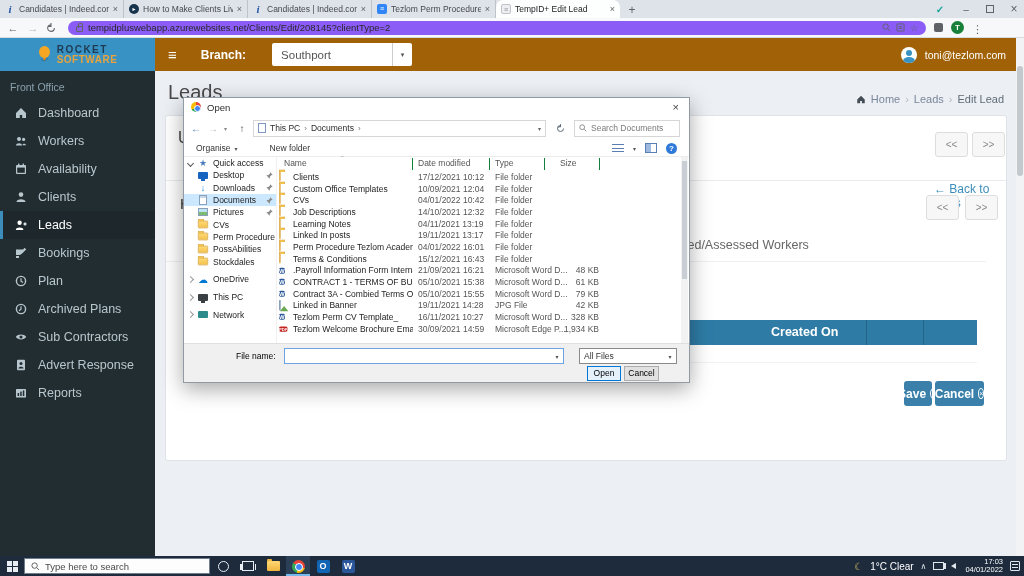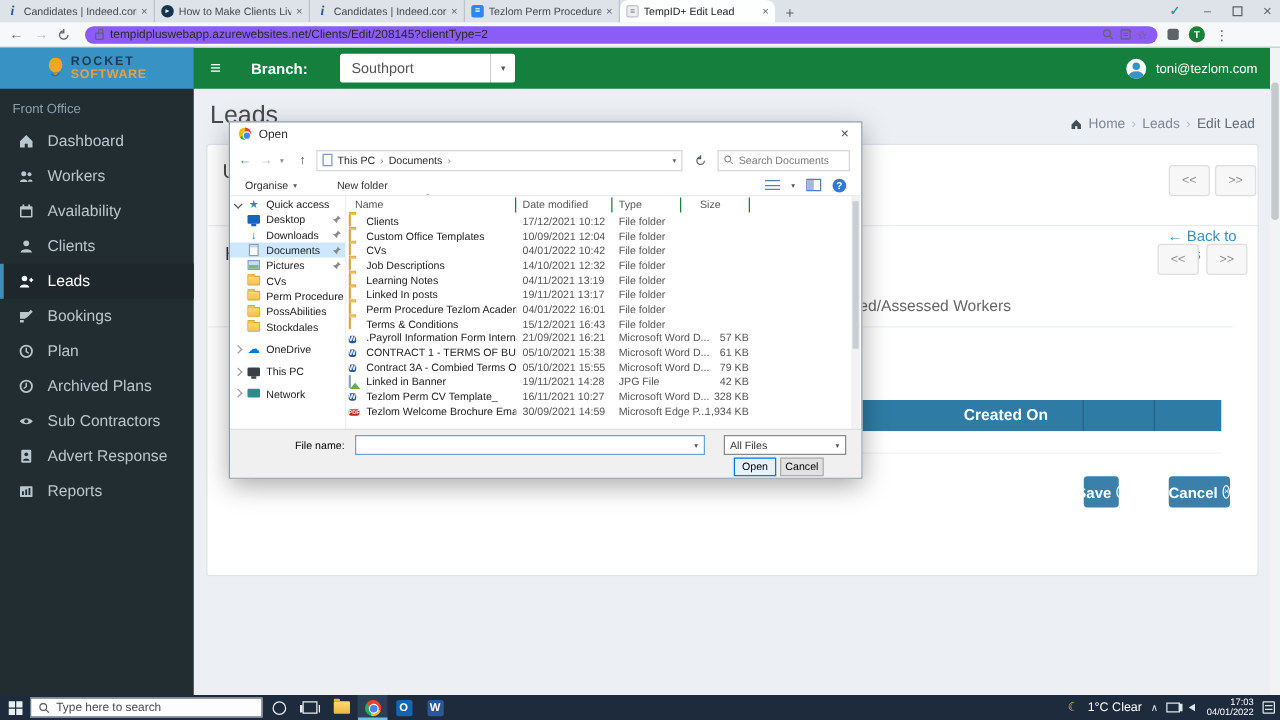--- a/index.html
+++ b/index.html
@@ -50,21 +50,21 @@
 .balloon{width:13px;height:17px;}
 .logo-text{line-height:10px;}
 .logo-l1{font-size:10px;font-weight:bold;letter-spacing:1.5px;color:#1f3b53;}
 .logo-l2{font-size:10px;font-weight:bold;letter-spacing:0.5px;color:#e8a33d;}
 .side-section{color:#8aa0ab;font-size:10.5px;padding:10px 0 6px 10px;}
 .side-item{height:28px;display:flex;align-items:center;padding-left:12px;color:#b8c7ce;font-size:12.5px;cursor:pointer;border-left:3px solid transparent;}
 .side-item.active{background:#1e282c;border-left-color:#3c8dbc;color:#fff;}
 .s-ic{width:14px;height:12px;margin-right:9px;color:inherit;}
 .s-ic svg{width:12px;height:12px;display:block;}
 
-.appheader{position:absolute;left:155px;top:0;width:869px;height:33px;background:#15803d;display:flex;align-items:center;}
+.appheader{position:absolute;left:155px;top:0;width:869px;height:33px;background:#a16207;display:flex;align-items:center;}
 .hamburger{color:#fff;font-size:15px;margin-left:13px;}
 .hamburger::before{content:"≡";}
 .branch-label{color:#fff;font-size:12px;font-weight:bold;margin-left:24px;}
 .branch-select{margin-left:26px;width:120px;height:23px;background:#fff;border-radius:2px 0 0 2px;font-size:11.5px;color:#555;display:flex;align-items:center;padding-left:9px;}
 .branch-caret{width:20px;height:23px;background:#fff;border-left:1px solid #ccc;border-radius:0 2px 2px 0;display:flex;align-items:center;justify-content:center;color:#555;font-size:7px;}
 .branch-caret::before{content:"▾";}
 .user-area{position:absolute;right:18px;display:flex;align-items:center;gap:8px;}
 .avatar{width:16px;height:16px;border-radius:50%;background:#fff;position:relative;overflow:hidden;}
 .avatar::before{content:"";position:absolute;left:5px;top:3px;width:6px;height:6px;border-radius:50%;background:#3892c4;}
 .avatar::after{content:"";position:absolute;left:2px;top:10px;width:12px;height:8px;border-radius:50%;background:#3892c4;}
@@ -452,21 +452,21 @@
         <div class="pagerbtn" style="left:760px;top:79px;">&lt;&lt;</div>
         <div class="pagerbtn" style="left:799px;top:79px;">&gt;&gt;</div>
         <div class="workers-heading">ted/Assessed Workers</div>
         <div class="hr2"></div>
         <div class="theader">
           <span class="th-label">Created On</span>
           <span class="tsep" style="left:410px;"></span>
           <span class="tsep" style="left:467px;"></span>
         </div>
         <div class="trow-empty"></div>
-        <button class="btn-blue" style="left:701px;top:265px;width:28px;justify-content:center;">
+        <button class="btn-blue" style="left:738px;top:265px;width:28px;justify-content:center;">
           <span>Save</span>
             <span class="btn-circle">✓</span>
         </button>
         <button class="btn-blue" style="left:769px;top:265px;width:49px;">
           <span>Cancel</span>
             <span class="btn-circle">×</span>
         </button>
       </div>
     </div>
 
@@ -697,21 +697,21 @@
     <span class="fname">Terms &amp; Conditions</span>
     <span class="fdate">15/12/2021 16:43</span>
     <span class="ftype">File folder</span>
     <span class="fsize"></span>
   </div>
         <div class="frow">
     <span class="fic"><span class="ic-word"></span></span>
     <span class="fname">.Payroll Information Form Internal Emplo...</span>
     <span class="fdate">21/09/2021 16:21</span>
     <span class="ftype">Microsoft Word D...</span>
-    <span class="fsize">57 KB</span>
+    <span class="fsize">48 KB</span>
   </div>
         <div class="frow">
     <span class="fic"><span class="ic-word"></span></span>
     <span class="fname">CONTRACT 1 - TERMS OF BUSINESS FOR ...</span>
     <span class="fdate">05/10/2021 15:38</span>
     <span class="ftype">Microsoft Word D...</span>
     <span class="fsize">61 KB</span>
   </div>
         <div class="frow">
     <span class="fic"><span class="ic-word"></span></span>

